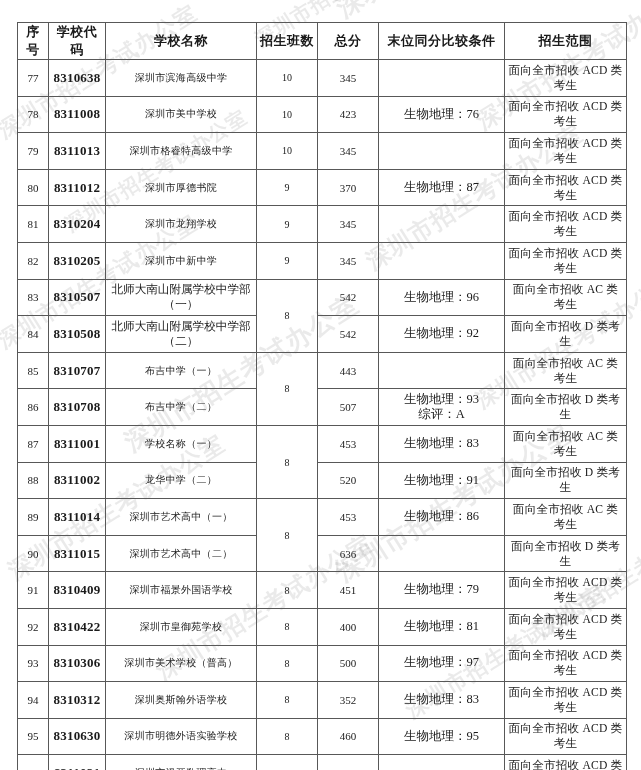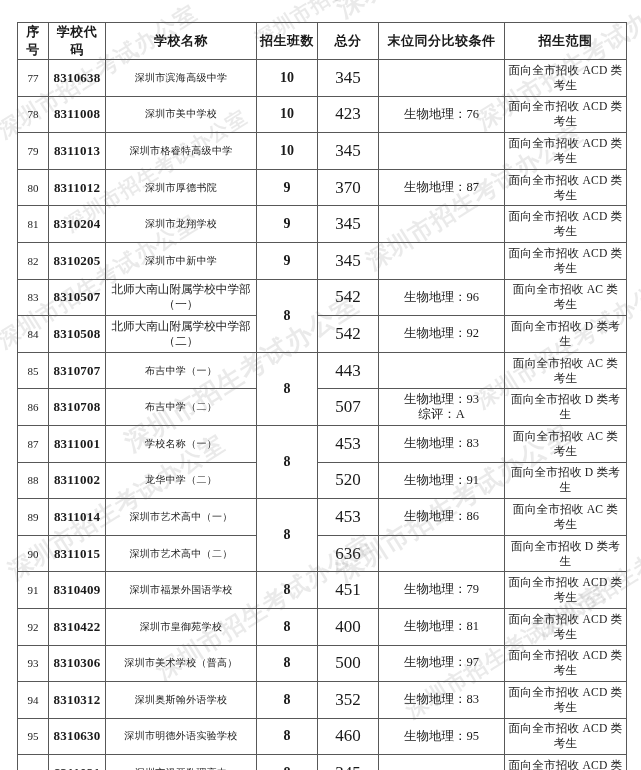--- a/index.html
+++ b/index.html
@@ -63,22 +63,22 @@
     letter-spacing: 0.5px;
   }
   tbody td {
     height: 35.6px;
     font-size: 12.5px;
   }
   td.c-seq { font-size: 11px; }
   td.c-code { font-size: 13px; letter-spacing: 0.2px; font-weight: bold; }
   td.c-name { font-size: 10px; letter-spacing: 0.3px; }
   td.c-name.tight { font-size: 11.6px; letter-spacing: 0; margin-left: 9px; }
-  td.c-classes { font-size: 14px; font-weight: bold; }
-  td.c-score { font-size: 17px; }
+  td.c-classes { font-size: 10px; }
+  td.c-score { font-size: 11px; }
   td.c-tiebreak { font-size: 12.5px; line-height: 1.25; margin-top: 14px; }
   td.c-scope { font-size: 11.6px; letter-spacing: 0.2px; }
   .two-line span { display: block; }
 
   
   col.w-seq      { width: 31px; }
   col.w-code     { width: 57px; }
   col.w-name     { width: 151px; }
   col.w-classes  { width: 61px; }
   col.w-score    { width: 61px; }

